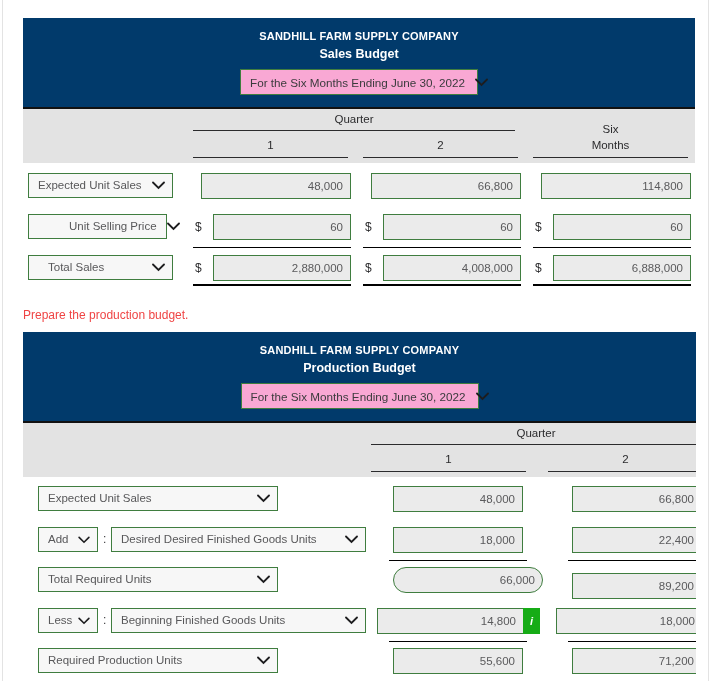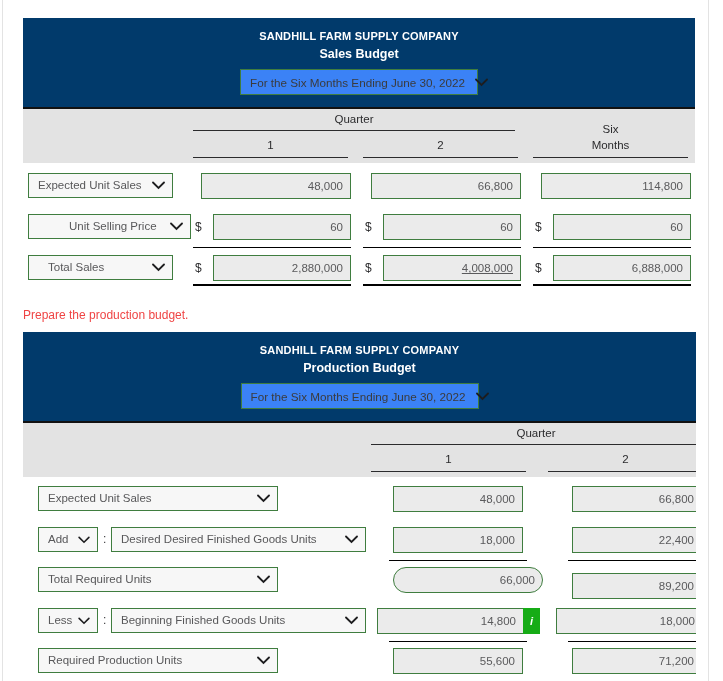--- a/index.html
+++ b/index.html
@@ -48,21 +48,21 @@
     font-size: 11.5px;
     height: 25px;
     padding: 0 7px 0 9px;
     line-height: 23px;
     white-space: nowrap;
     cursor: pointer;
   }
   .sel .chev { margin-left: 10px; color: #222; flex: 0 0 auto; }
   .chev svg { display:block; }
 
-  .period-sel { background:#3b82f6; color:#3b3b3d; height:26px; font-size:11.7px; }
+  .period-sel { background:#f9a8d4; color:#3b3b3d; height:26px; font-size:11.7px; }
 
   .inp {
     border: 1px solid #3f7d3f;
     background: #ebebeb;
     color: #5a5a5c;
     font-size: 11.5px;
     height: 26px;
     line-height: 24px;
     text-align: right;
     padding: 0 7px 0 6px;
@@ -152,21 +152,21 @@
                 <path d="M1 1.5 L6.5 7 L12 1.5" stroke="#1d1d1f" stroke-width="1.8" fill="none" stroke-linecap="round"></path>
               </svg>
           </span>
         </div>
       </div>
       <div class="inp" style="position:absolute; left:178px; top:10px; width:150px;">48,000</div>
       <div class="inp" style="position:absolute; left:348px; top:10px; width:150px;">66,800</div>
       <div class="inp" style="position:absolute; left:518px; top:10px; width:150px;">114,800</div>
 
       <div class="cellwrap" style="left:5px; top:51px;">
-        <div class="sel" style="width:163px;padding-left:40px;">
+        <div class="sel" style="width:139px;padding-left:40px;">
           <span>Unit Selling Price</span>
           <span class="chev">
             <svg width="13" height="9" viewBox="0 0 13 9">
                 <path d="M1 1.5 L6.5 7 L12 1.5" stroke="#1d1d1f" stroke-width="1.8" fill="none" stroke-linecap="round"></path>
               </svg>
           </span>
         </div>
       </div>
       <div class="dollar" style="position:absolute; left:172px; top:51px;">$</div>
       <div class="inp" style="position:absolute; left:190px; top:51px; width:138px;">60</div>
@@ -185,21 +185,21 @@
           <span class="chev">
             <svg width="13" height="9" viewBox="0 0 13 9">
                 <path d="M1 1.5 L6.5 7 L12 1.5" stroke="#1d1d1f" stroke-width="1.8" fill="none" stroke-linecap="round"></path>
               </svg>
           </span>
         </div>
       </div>
       <div class="dollar" style="position:absolute; left:172px; top:92px;">$</div>
       <div class="inp" style="position:absolute; left:190px; top:92px; width:138px;">2,880,000</div>
       <div class="dollar" style="position:absolute; left:342px; top:92px;">$</div>
-      <div class="inp" style="position:absolute; left:360px; top:92px; width:138px;text-decoration:underline;">4,008,000</div>
+      <div class="inp" style="position:absolute; left:360px; top:92px; width:138px;">4,008,000</div>
       <div class="dollar" style="position:absolute; left:512px; top:92px;">$</div>
       <div class="inp" style="position:absolute; left:530px; top:92px; width:138px;">6,888,000</div>
     </div>
 
     <div class="rule-thick" style="left:170px; top:266px; width:158px;"></div>
     <div class="rule-thick" style="left:340px; top:266px; width:158px;"></div>
     <div class="rule-thick" style="left:510px; top:266px; width:158px;"></div>
   </div>
 
   <div class="note" style="left:23px; top:308px;">Prepare the production budget.</div>

